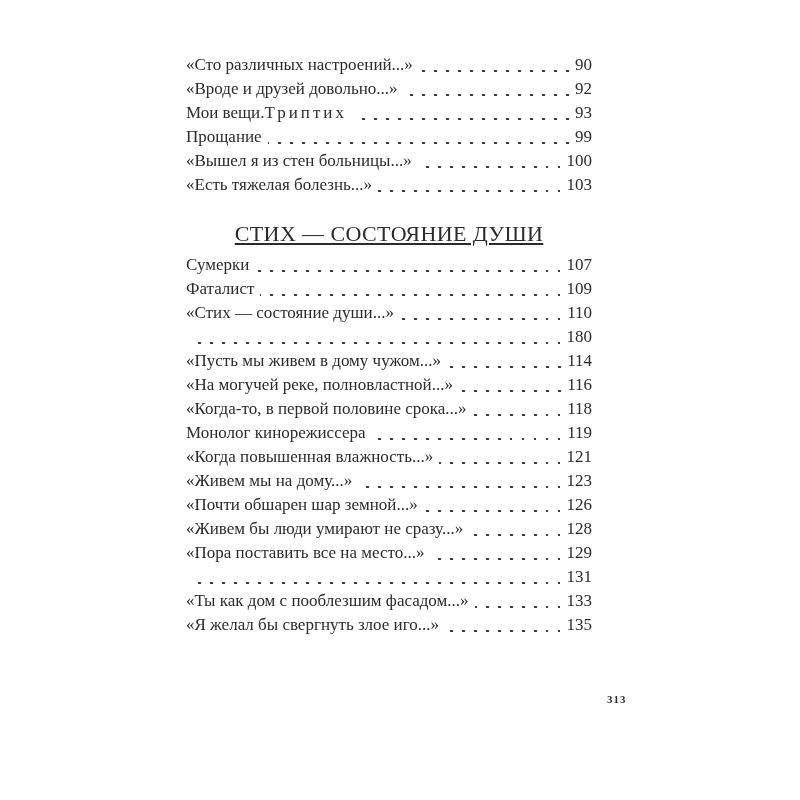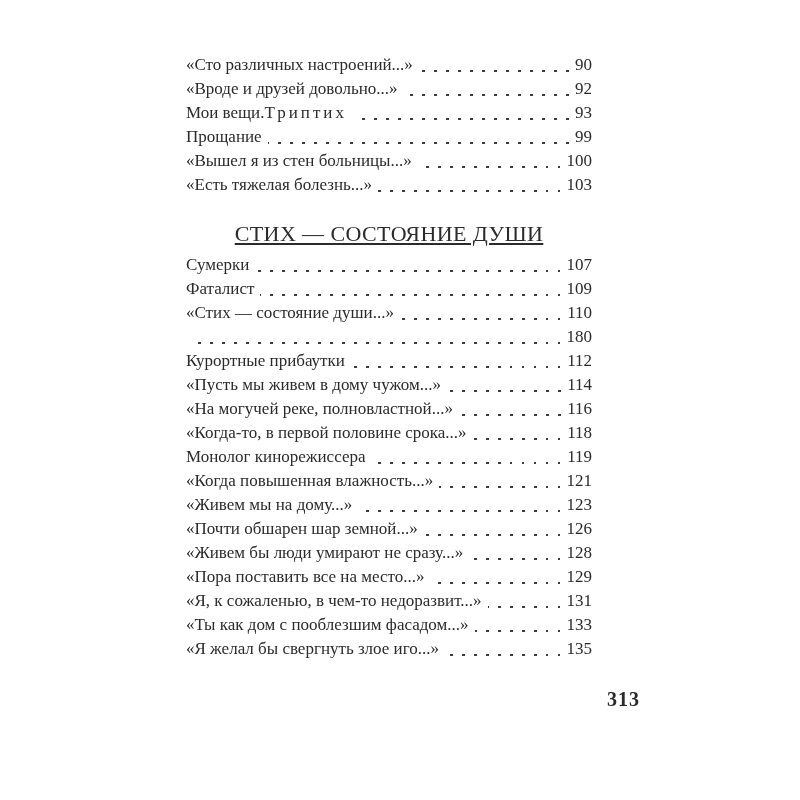--- a/index.html
+++ b/index.html
@@ -30,21 +30,21 @@
       transparent 7px 12px);
   }
   .num{ flex:0 0 auto; text-align:center; }
   .section-heading{
     margin:25px 0 7px 0;
     font-size:22px; line-height:24px; font-weight:normal;
     text-align:center; letter-spacing:0.4px;text-decoration:underline;
   }
   .folio{
     position:absolute; left:607px; top:687px;
-    font-size:20px; font-weight:bold; letter-spacing:1px;
+    font-size:11px; font-weight:bold; letter-spacing:1px;
     line-height:24px;
   }
 </style>
 </head>
 <body>
 
 <div class="page">
   <main class="toc">
     <section>
   <div class="row">
@@ -111,26 +111,20 @@
     <span class="leader"></span>
     <span class="num">110</span>
   </div>
 
   <div class="row">
 
     <span class="leader"></span>
     <span class="num">180</span>
   </div>
 
-  <div class="row">
-    <span class="t">Курортные прибаутки</span>
-
-    <span class="leader"></span>
-    <span class="num">112</span>
-  </div>
 
   <div class="row">
     <span class="t">«Пусть мы живем в дому чужом...»</span>
 
     <span class="leader"></span>
     <span class="num">114</span>
   </div>
 
   <div class="row">
     <span class="t">«На могучей реке, полновластной...»</span>
@@ -184,21 +178,20 @@
 
   <div class="row">
     <span class="t">«Пора поставить все на место...»</span>
 
     <span class="leader"></span>
     <span class="num">129</span>
   </div>
 
 
   <div class="row">
-    <span class="t">«Я, к сожаленью, в чем-то недоразвит...»</span>
 
     <span class="leader"></span>
     <span class="num">131</span>
   </div>
 
   <div class="row">
     <span class="t">«Ты как дом с пооблезшим фасадом...»</span>
 
     <span class="leader"></span>
     <span class="num">133</span>

